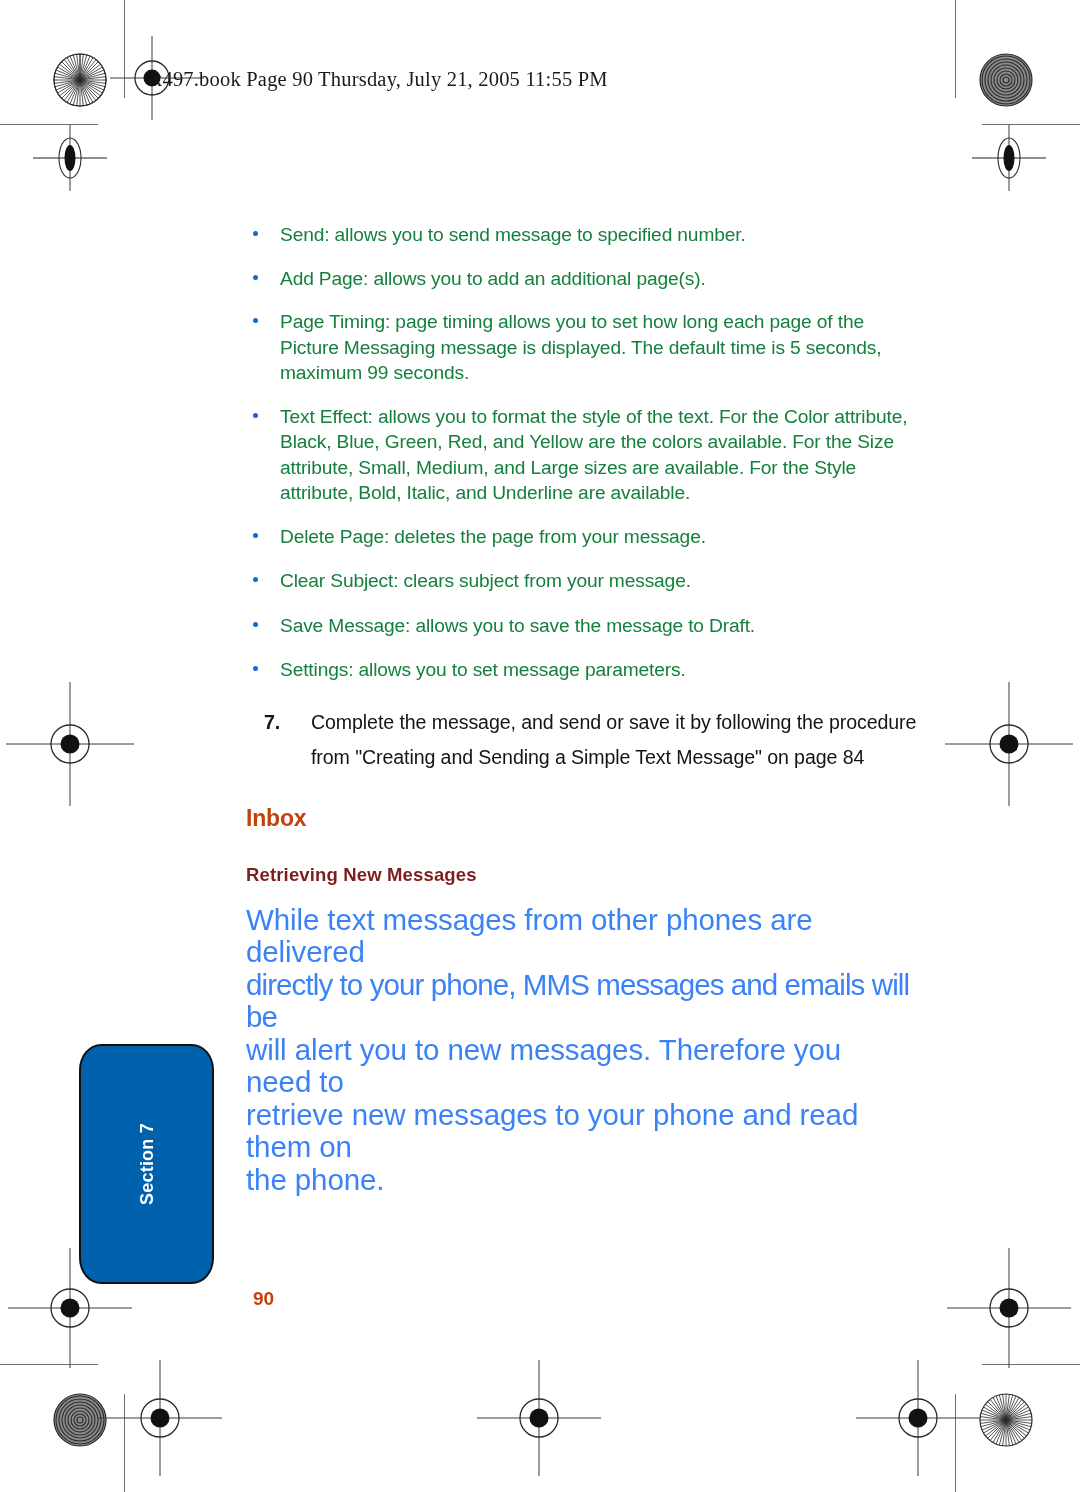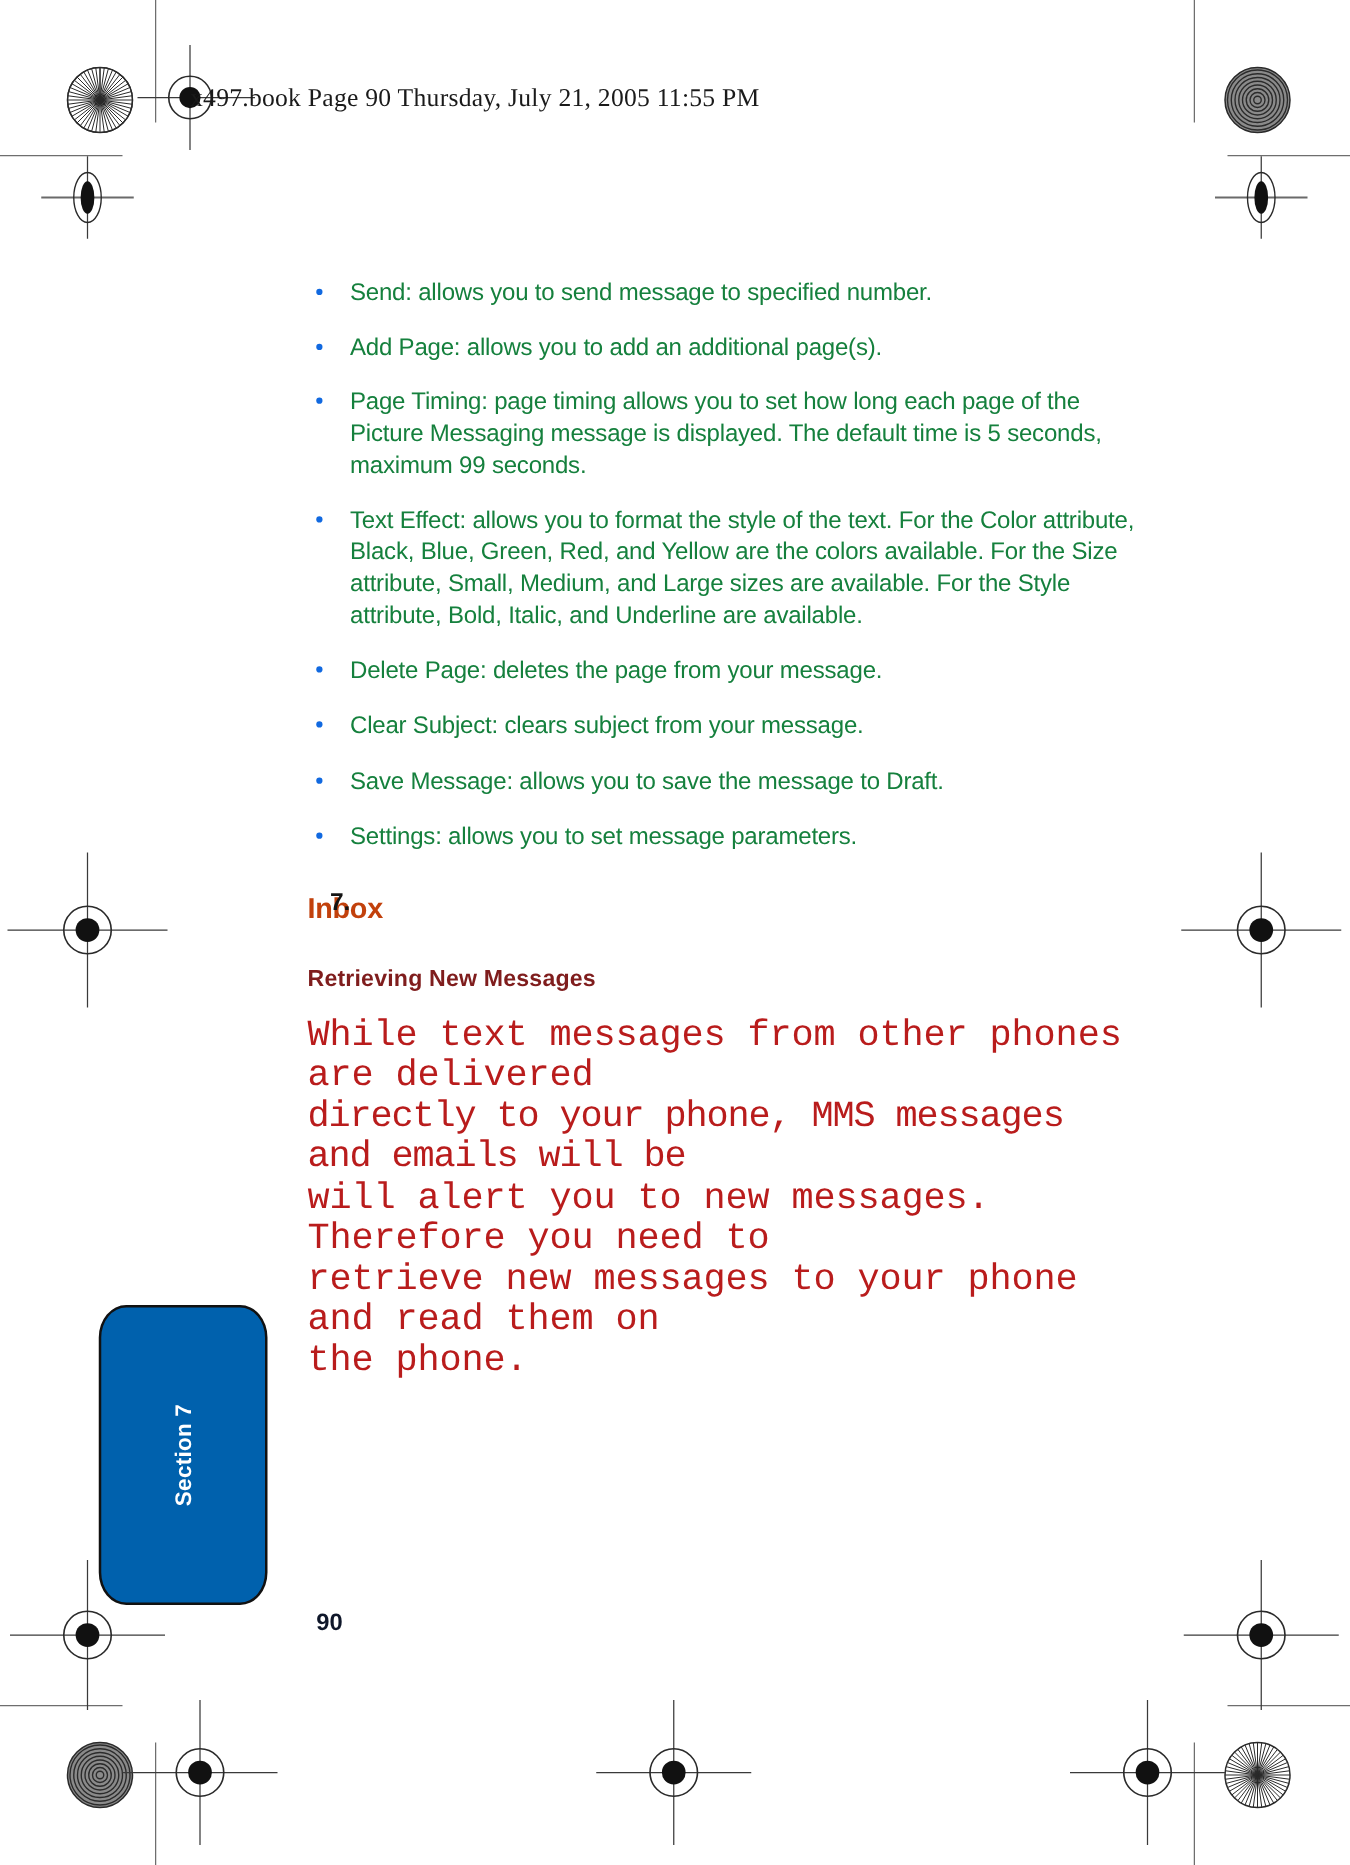--- a/index.html
+++ b/index.html
@@ -100,24 +100,24 @@
   .h2 {
     margin-top: 32px;
     font-size: 18.5px;
     font-weight: bold;
     color: #7f1d1d;
     letter-spacing: 0.15px;
   }
 
   .body-serif {
     margin-top: 18px;
-    font-family: Liberation Mono, monospace;
+    font-family: Liberation Sans, sans-serif;
     font-size: 29.5px;
     line-height: 32.5px;
-    color: #b91c1c;
+    color: #3b82f6;
     width: 668px;
     letter-spacing: -0.1px;
   }
   .body-serif .l2 { letter-spacing: -0.9px; }
 
   
   .section-tab {
     position: absolute;
     left: 79px;
     top: 1044px;
@@ -140,21 +140,21 @@
     letter-spacing: 0.2px;
   }
 
   
   .page-number {
     position: absolute;
     left: 253px;
     top: 1288px;
     font-size: 19px;
     font-weight: bold;
-    color: #0f172a;
+    color: #c2410c;
   }
 </style>
 </head>
 <body>
 
 <div class="page">
 
   <div class="rule v" style="left:124px; top:0px; height:98px;"></div>
 
   <div class="rule v" style="left:955px; top:0px; height:98px;"></div>
@@ -449,20 +449,21 @@
       <span>Save Message: allows you to save the message to Draft.</span>
     </div>
 
     <div class="bullet-item tight">
       <span class="dot"></span>
       <span>Settings: allows you to set message parameters.</span>
     </div>
 
     <div class="step">
       <span class="num">7.</span>
+      <span>Complete the message, and send or save it by following the procedure from "Creating and Sending a Simple Text Message" on page 84</span>
     </div>
 
     <div class="h1">Inbox</div>
     <div class="h2">Retrieving New Messages</div>
 
     <div class="body-serif">
       <div>While text messages from other phones are delivered</div>
       <div class="l2">directly to your phone, MMS messages and emails will be</div>
       <div>will alert you to new messages. Therefore you need to</div>
       <div>retrieve new messages to your phone and read them on</div>

